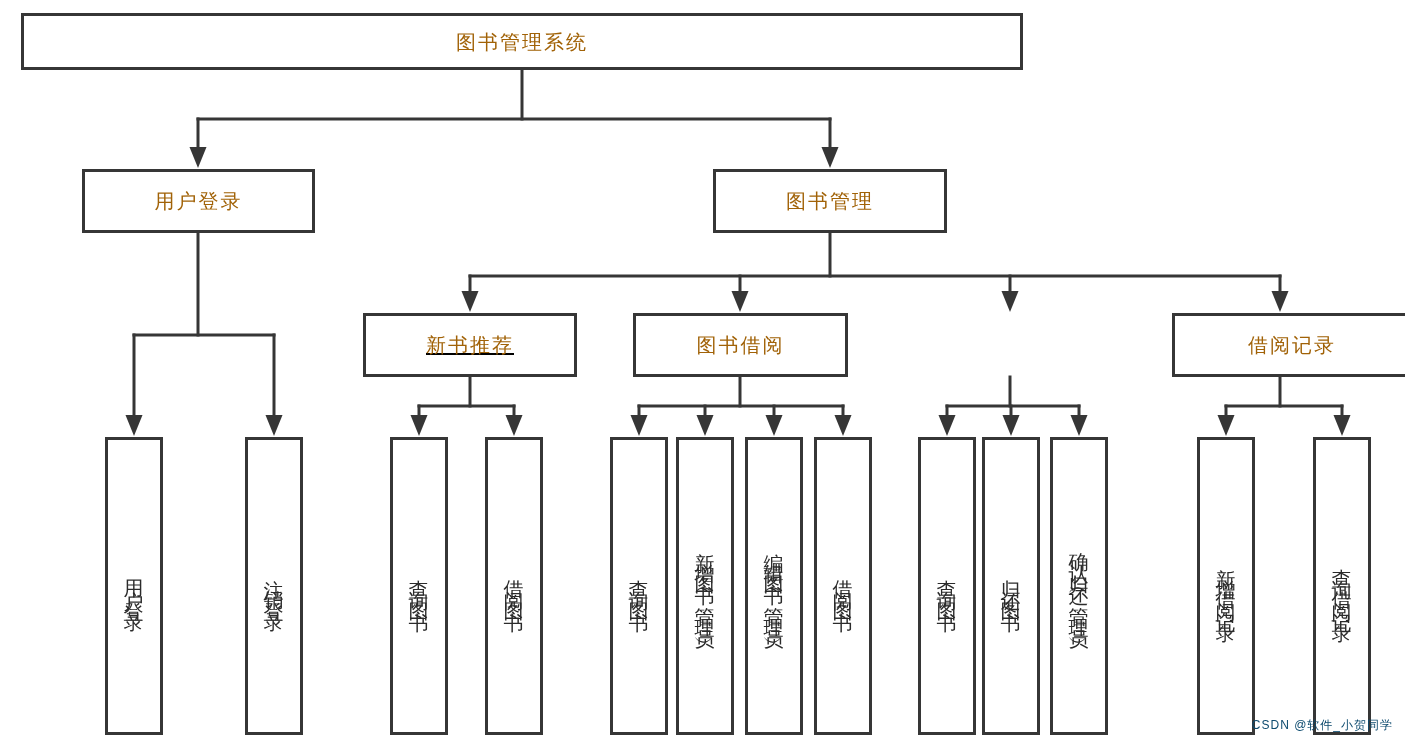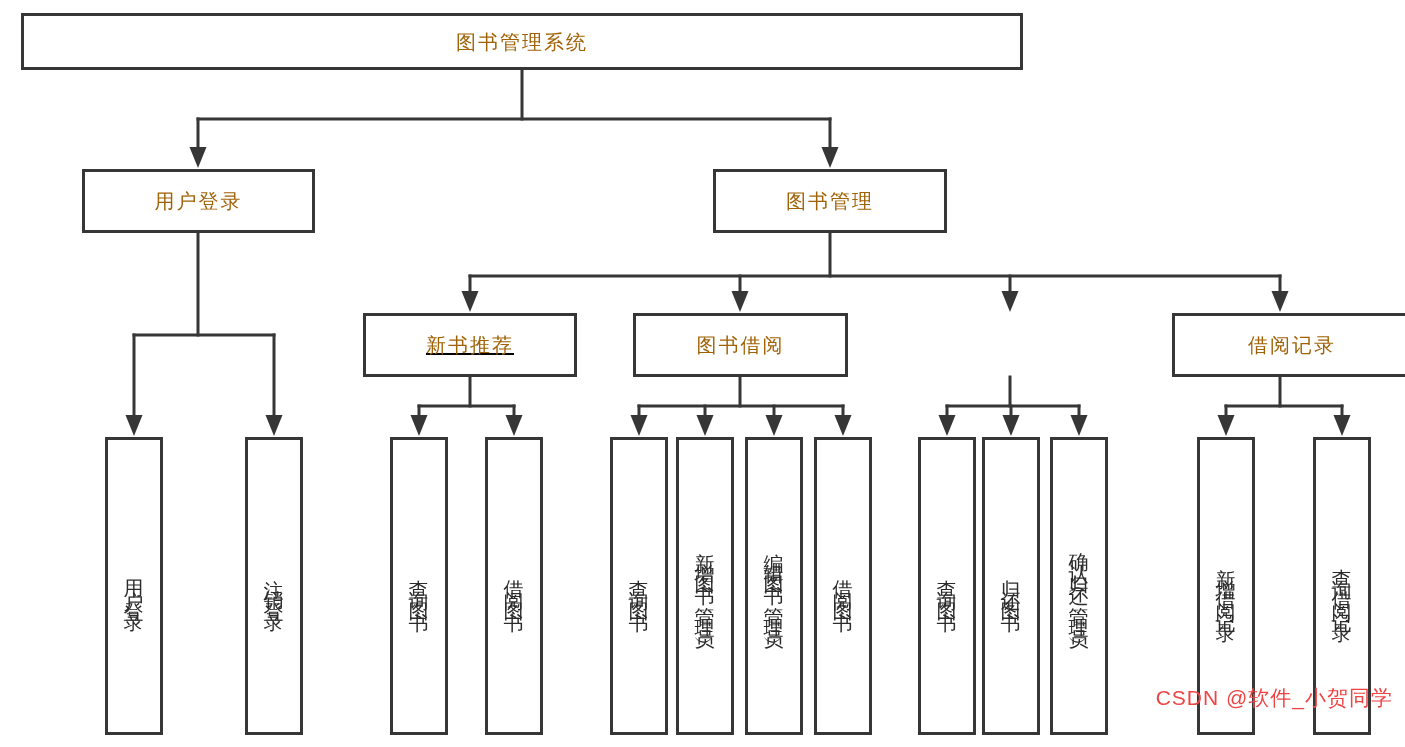--- a/index.html
+++ b/index.html
@@ -52,25 +52,25 @@
     writing-mode: vertical-rl;
     text-orientation: mixed;
     font-size: 20px;
     letter-spacing: 11px;
     line-height: 1;
     color: #2b2b2b;
     white-space: nowrap;
   }
   #watermark {
     position: absolute;
-    top: 684px;
+    top: 717px;
     right: 12px;
-    font-size: 21px;
+    font-size: 12px;
     letter-spacing: 1px;
-    color: #ef4444;
+    color: #0c4a6e;
     z-index: 3;
     white-space: nowrap;
   }
 </style>
 </head>
 <body>
 
 <div id="canvas">
 
   <svg id="connectors" viewBox="0 0 1405 747" xmlns="http://www.w3.org/2000/svg">

